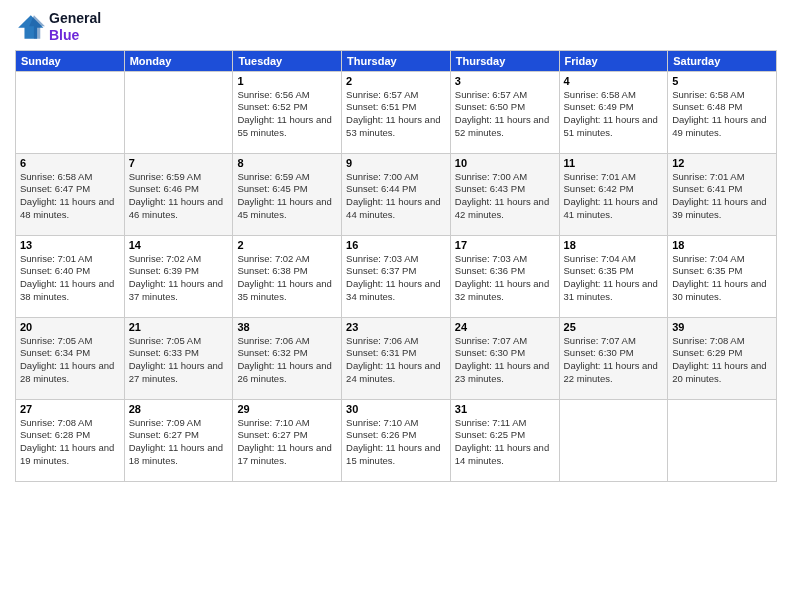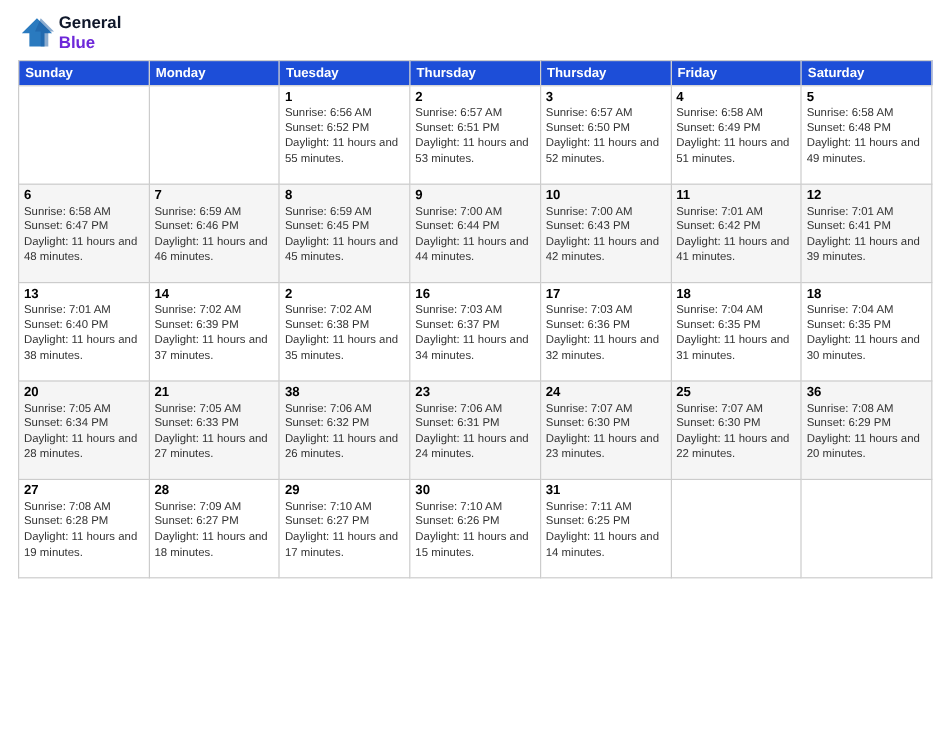--- a/index.html
+++ b/index.html
@@ -228,21 +228,21 @@
           </td>
           <td>
             <div class="day-num">24</div>
             <div class="day-detail">Sunrise: 7:07 AM<br>Sunset: 6:30 PM<br>Daylight: 11 hours and 23 minutes.</div>
           </td>
           <td>
             <div class="day-num">25</div>
             <div class="day-detail">Sunrise: 7:07 AM<br>Sunset: 6:30 PM<br>Daylight: 11 hours and 22 minutes.</div>
           </td>
           <td>
-            <div class="day-num">36</div>
+            <div class="day-num">39</div>
             <div class="day-detail">Sunrise: 7:08 AM<br>Sunset: 6:29 PM<br>Daylight: 11 hours and 20 minutes.</div>
           </td>
         </tr>
         <tr>
           <td>
             <div class="day-num">27</div>
             <div class="day-detail">Sunrise: 7:08 AM<br>Sunset: 6:28 PM<br>Daylight: 11 hours and 19 minutes.</div>
           </td>
           <td>
             <div class="day-num">28</div>

